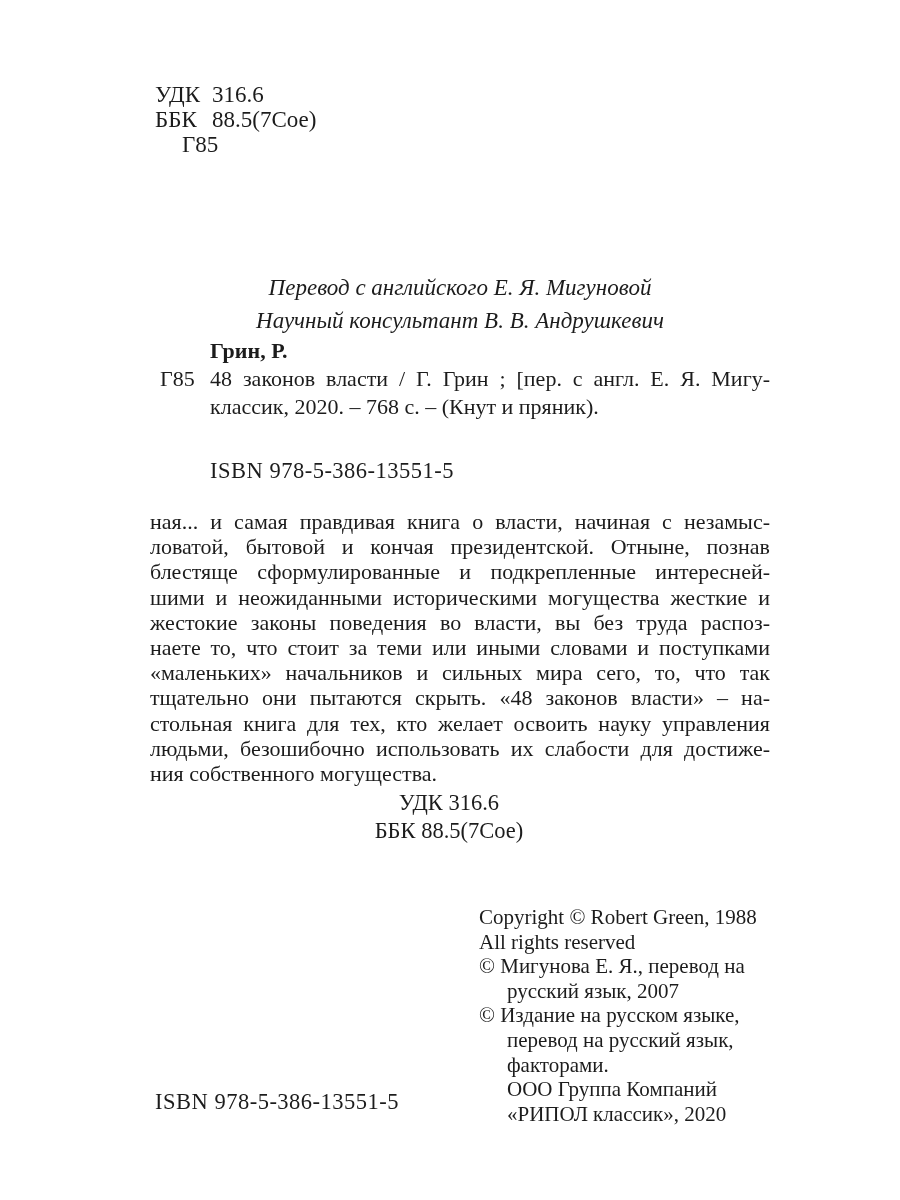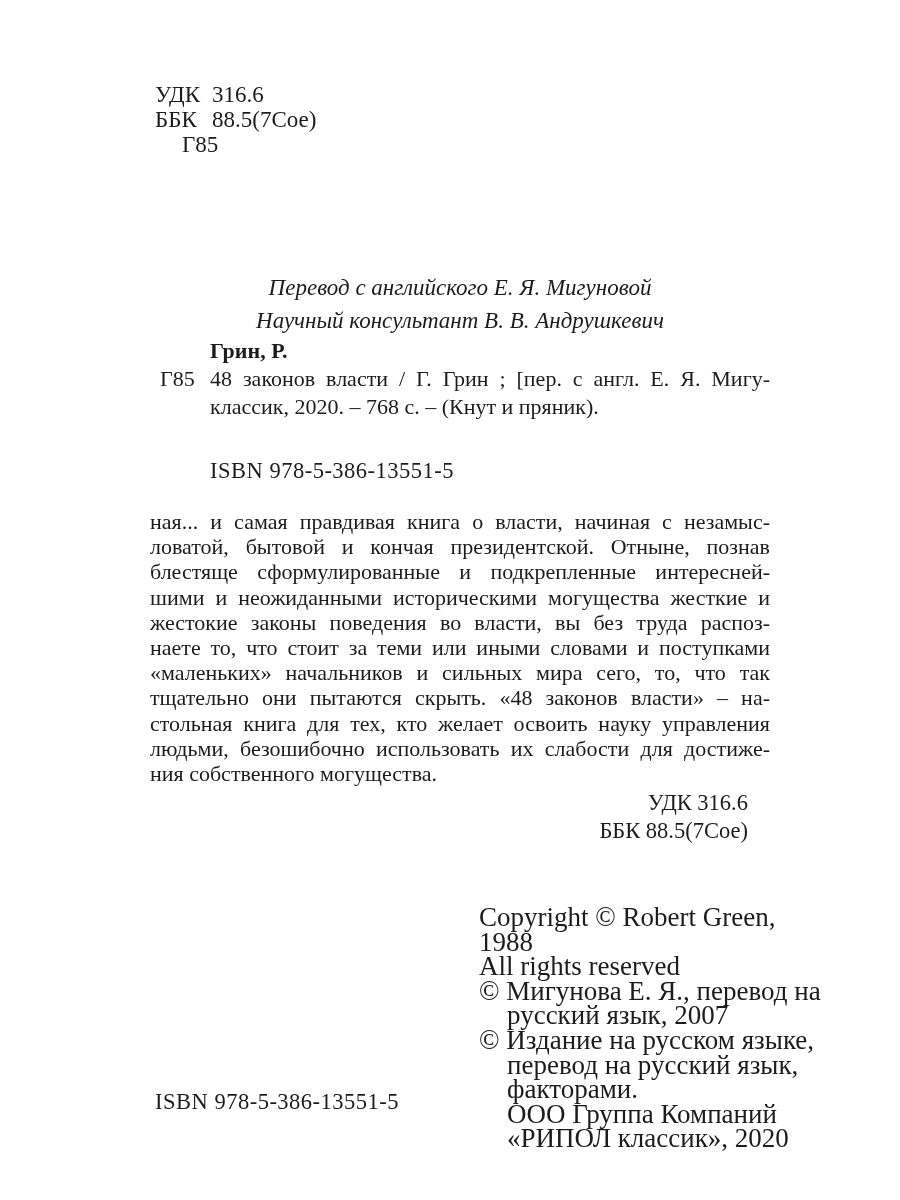--- a/index.html
+++ b/index.html
@@ -4,20 +4,21 @@
 <style>
   html, body { margin: 0; padding: 0; background: #ffffff; }
   .page {
     position: relative;
     width: 828px;
     height: 1200px;
     background: #ffffff;
     color: #1c1c1c;
     font-family: "Liberation Serif", serif;
     overflow: hidden;
+    padding-left: 40px;
   }
 
   
   .top-codes { position: absolute; left: 155px; top: 82px; font-size: 23px; line-height: 25px; }
   .code-row { display: flex; }
   .code-label { width: 57px; }
   .author-sign { margin-left: 27px; }
 
   
   .translator-note {
@@ -34,25 +35,25 @@
 
   .isbn-top { position: absolute; left: 210px; top: 458px; font-size: 22.5px; letter-spacing: 0.5px; }
 
   
   .annotation { position: absolute; left: 150px; top: 509px; width: 620px; font-size: 22px; line-height: 25.2px; }
   .annotation .first { text-indent: 60px; }
 
   
   .codes-right {
     position: absolute; left: 150px; top: 789px; width: 598px;
-    text-align: right; font-size: 22.5px; line-height: 28px;
+    text-align: center; font-size: 22.5px; line-height: 28px;
   }
 
   
-  .copyright { position: absolute; left: 479px; top: 905px; font-size: 27px; line-height: 24.6px; }
+  .copyright { position: absolute; left: 479px; top: 905px; font-size: 21px; line-height: 24.6px; }
   .copyright .indent { padding-left: 28px; }
 
   .isbn-bottom { position: absolute; left: 155px; top: 1089px; font-size: 22.5px; letter-spacing: 0.5px; }
 </style>
 </head>
 <body>
 
 <div class="page">
 
   <div class="top-codes">

